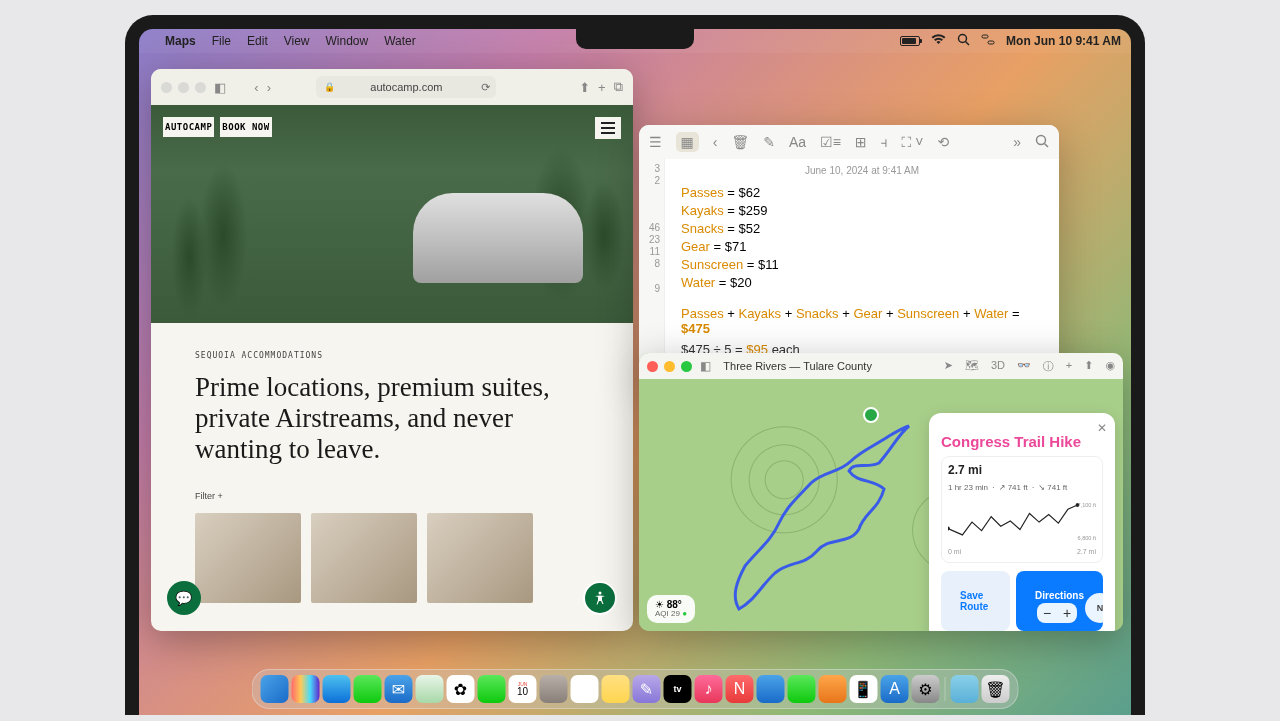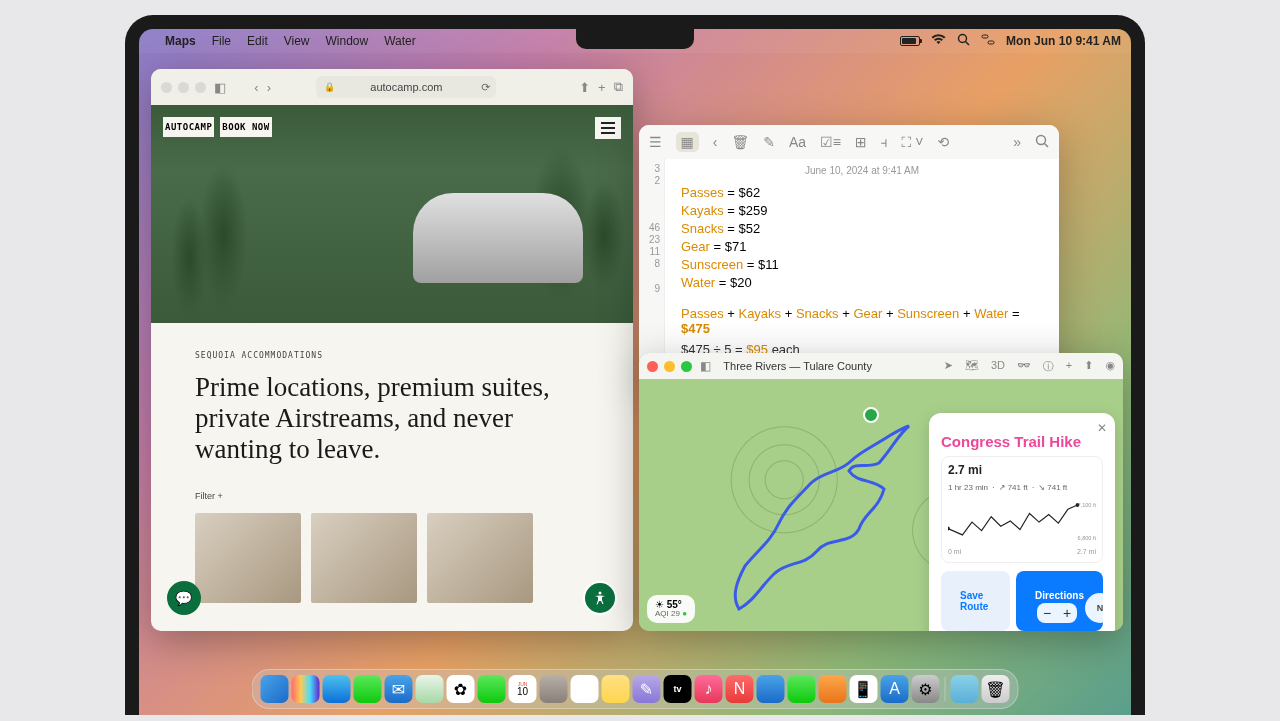--- a/index.html
+++ b/index.html
@@ -424,21 +424,21 @@
               <span>2.7 mi</span>
             </div>
           </div>
           <div class="trail-btns">
             <div class="trail-btn btn-save">Save Route</div>
             <div class="trail-btn btn-dir">Directions</div>
           </div>
         </div>
 
         <div class="weather-pill">
-          <div><span>☀ </span><span class="temp">55°</span></div>
+          <div><span>☀ </span><span class="temp">88°</span></div>
           <div class="aqi"><span>AQI 29</span><span style="color:#28c840"> ●</span></div>
         </div>
         <div class="map-zoom">
           <button>−</button>
           <button>+</button>
         </div>
         <div class="map-compass">N</div>
       </div>
     </div>
 

